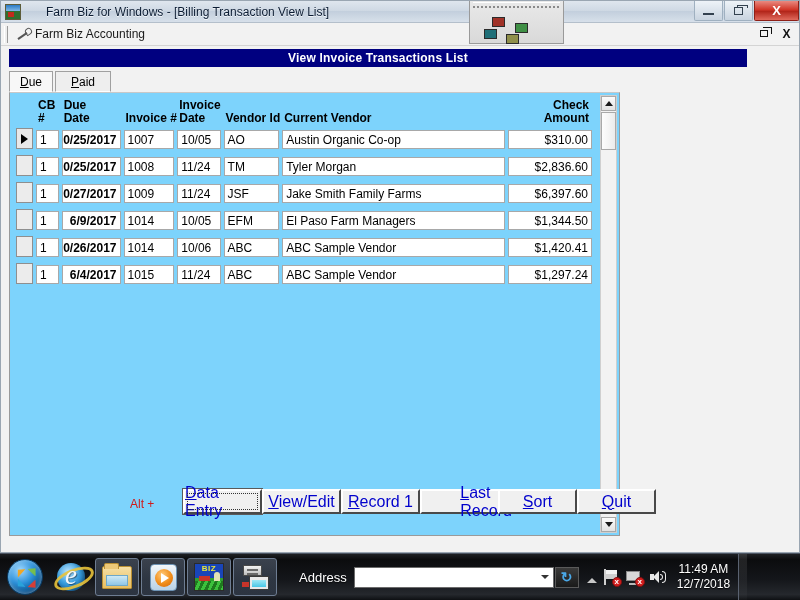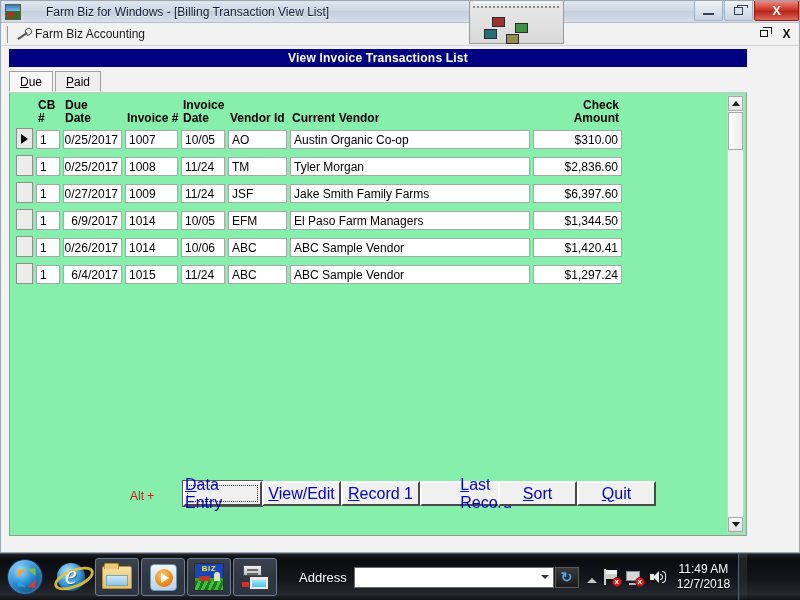--- a/index.html
+++ b/index.html
@@ -141,25 +141,25 @@
   .tab {
     position: absolute; top: 2px; height: 21px;
     background: #f0f0f0;
     border: 1px solid #a0a0a0;
     border-bottom-color: #ffffff;
     font-size: 12px; color: #000;
     display: flex; align-items: center; justify-content: center;
   }
   .tab u { text-decoration: underline; }
   #tab-due  { left: 0px;  width: 44px; background: #f7f7f7; }
-  #tab-paid { left: 46px; width: 46px; background: #eeeeee; }
+  #tab-paid { left: 46px; width: 56px; background: #eeeeee; }
 
   #grid-panel {
-    position: absolute; left: 8px; top: 46px; width: 738px; bottom: 16px;
-    background: #86efac;
+    position: absolute; left: 8px; top: 46px; width: 611px; bottom: 16px;
+    background: #7dd3fc;
     border: 1px solid #9a9a9a;
     border-top: 1px solid #c8c8c8;
   }
 
   
   #grid {
     position: absolute; left: 6px; top: 6px; right: 24px; top: 6px;
   }
   table.dg { border-collapse: collapse; }
   table.dg th {
@@ -188,21 +188,21 @@
     margin-bottom: 2px;
   }
   .selcell.active { background: #e8e8e8; }
   .arrow-right {
     width: 0; height: 0;
     border-left: 7px solid #000;
     border-top: 5px solid transparent;
     border-bottom: 5px solid transparent;
   }
   .colw-cb    { width: 27px; }
-  .colw-due   { width: 62px; }
+  .colw-due   { width: 62px; font-weight: bold; }
   .colw-inv   { width: 56px; }
   .colw-idate { width: 47px; margin-top: 23px; }
   .colw-vid   { width: 62px; }
   .colw-vend  { width: 243px; margin-left: 30px; }
   .colw-amt   { width: 92px; }
 
   
   #vscroll {
     position: absolute; right: 2px; top: 2px; bottom: 2px; width: 17px;
     background: #f2f2f2; border: 1px solid #cfcfcf;
@@ -223,21 +223,21 @@
     width:0;height:0;border-left:4px solid transparent;border-right:4px solid transparent;
     border-top:5px solid #1a1a1a;
   }
   #sb-thumb {
     position: absolute; left: 0; top: 16px; width: 15px; height: 38px;
     background: linear-gradient(to right,#fdfdfd,#ececec);
     border: 1px solid #a9a9a9;
   }
 
   
-  #btnrow { position: absolute; left: 0; top: 388px; width: 100%; height: 30px; }
+  #btnrow { position: absolute; left: 0; top: 396px; width: 100%; height: 30px; }
   #alt-label {
     position: absolute; left: 120px; top: 8px;
     font-size: 12px; color: #d01a1a;
   }
   .btn {
     position: absolute; top: 0; height: 25px;
     background: #f0f0f0;
     border: 2px outset #e6e6e6;
     border-top-color: #ffffff; border-left-color: #ffffff;
     border-right-color: #9d9d9d; border-bottom-color: #9d9d9d;

